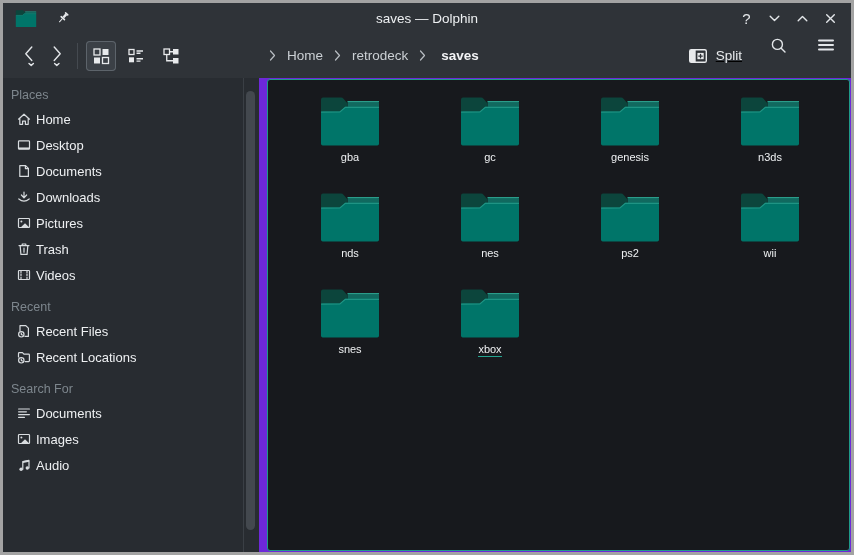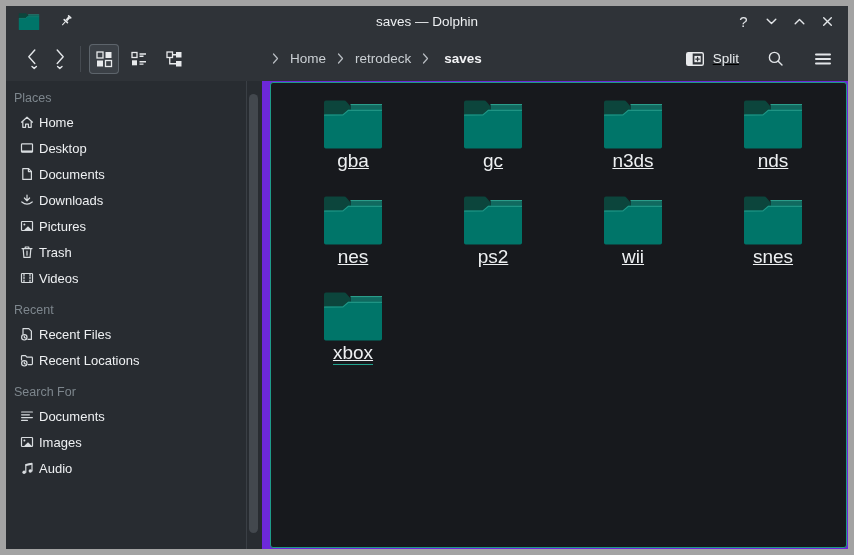--- a/index.html
+++ b/index.html
@@ -1,19 +1,19 @@
 <!DOCTYPE html>
 <html><head>
 <meta charset="utf-8">
 <style>
   * { margin:0; padding:0; box-sizing:border-box; }
   html,body { width:854px; height:555px; overflow:hidden; }
   body { font-family:"Liberation Sans","DejaVu Sans",sans-serif; background:#20242a; }
   .window { width:854px; height:555px; display:flex; flex-direction:column;
-            background:#2f3338; border:6px solid #a3a3a3; position:relative; }
+            background:#2f3338; border:3px solid #a3a3a3; position:relative; }
 
   
   .titlebar { height:30px; flex:0 0 30px; display:flex; align-items:center;
               padding:0 10px; position:relative; }
   .app-icon { width:22px; height:20px; display:flex; align-items:center; margin-left:2px; }
   .pin-btn { width:22px; height:22px; display:flex; align-items:center; justify-content:center; margin-left:14px; }
   .win-title { position:absolute; left:0; right:0; text-align:center; font-size:13.5px;
                color:#eef0f2; pointer-events:none; }
   .win-controls { margin-left:auto; display:flex; align-items:center; gap:7px; z-index:2; }
   .win-btn { width:21px; height:21px; display:flex; align-items:center; justify-content:center;
@@ -25,21 +25,21 @@
   .nav-btn { width:28px; height:32px; display:flex; align-items:center; justify-content:center; }
   .tsep { width:1px; height:26px; background:#454a50; margin:0 8px 0 6px; }
   .viewbtns { display:flex; gap:5px; }
   .vbtn { width:30px; height:30px; border-radius:4px; display:flex; align-items:center; justify-content:center; }
   .vbtn.selected { background:#3b4046; box-shadow: inset 0 0 0 1px #5d646b; }
   .crumbs { position:absolute; left:266px; top:0; bottom:0; display:flex; align-items:center;
             gap:11px; font-size:13.5px; color:#cbd0d4; }
   .crumb { cursor:default; }
   .crumb.current { font-weight:bold; color:#f3f4f6; margin-left:4px; }
   .crumb-sep { display:flex; align-items:center; }
-  .tb-right { position:absolute; right:13px; top:0; bottom:0; display:flex; align-items:center; gap:24px;text-decoration:underline; }
+  .tb-right { position:absolute; right:13px; top:0; bottom:0; display:flex; gap:24px;text-decoration:underline; }
   .split-btn { display:flex; align-items:center; gap:8px; color:#e9ecee; font-size:13.5px; }
   .icon-btn { display:flex; align-items:center; justify-content:center; width:24px; height:24px; }
 
   
   .bodyarea { flex:1; display:flex; min-height:0; background:#6d28d9; position:relative; }
   .sidebar { width:256px; flex:0 0 256px; background:#282c31; position:relative;
              padding-top:6px; overflow:hidden; }
   .sidebar::after { content:''; position:absolute; top:0; bottom:0; left:240px; width:1px; background:#3a3f45; }
   .sec-h { color:#7d868d; font-size:12.5px; padding:4px 0 4px 8px; }
   .section + .section .sec-h { margin-top:8px; }
@@ -47,21 +47,21 @@
   .pitem .icn { width:16px; height:16px; margin-right:4px; display:flex; flex:0 0 16px; }
   .scroll-thumb { position:absolute; left:243px; top:13px; width:9px; height:439px;
                   border-radius:4.5px; background:#43484e; }
 
   .content { flex:1; min-width:0; padding:1px 1px 1px 8px; }
   .view { width:100%; height:100%; border:1px solid #1e9a88; border-radius:3px;
           background:#17191d; overflow:hidden; }
   .grid { display:flex; flex-wrap:wrap; padding:8px 0 0 12px; width:575px; }
   .fitem { width:140px; height:96px; display:flex; flex-direction:column; align-items:center; }
   .ficon { margin-top:6px; }
-  .fname { margin-top:2px; font-size:19px; color:#eef0f2; line-height:15px;text-decoration:underline; }
+  .fname { margin-top:2px; font-size:11px; color:#eef0f2; line-height:15px; }
   .fitem.hovered .fname span { border-bottom:1px solid #23a38f; padding-bottom:1px; }
 
   svg { display:block; }
 </style>
 </head>
 <body>
 
 <div class="window">
 
   <div class="titlebar">
@@ -350,20 +350,32 @@
             <div class="fitem">
               <div class="ficon">
                 <svg width="62" height="54" viewBox="0 0 62 54">
     <path d="M28.6 7 H58 Q60 7 60 9 V13.3 H28.6 Z" fill="#11695f"></path>
     <rect x="28.6" y="7" width="31.4" height="1.1" fill="#2b9c8a"></rect>
     <path d="M2 18 V5.6 Q2 3.6 4 3.6 H22.2 Q23.6 3.6 24.5 4.7 L28.6 9.6 V18 Z" fill="#0c453c"></path>
     <path d="M3.8 51.5 Q2 51.5 2 49.7 L2 19.2 Q2 17.6 3.6 17.6 L20.9 17.5 L26.3 12.8 L58 12.8 Q60 12.8 60 14.8 L60 49.7 Q60 51.5 58.2 51.5 Z" fill="#007569"></path>
     <path d="M2 18.1 L20.9 18 L26.3 13.35 L60 13.35" fill="none" stroke="#1f9484" stroke-width="1.1"></path>
   </svg>
               </div>
+              <div class="fname"><span>genesis</span></div>
+            </div>
+            <div class="fitem">
+              <div class="ficon">
+                <svg width="62" height="54" viewBox="0 0 62 54">
+    <path d="M28.6 7 H58 Q60 7 60 9 V13.3 H28.6 Z" fill="#11695f"></path>
+    <rect x="28.6" y="7" width="31.4" height="1.1" fill="#2b9c8a"></rect>
+    <path d="M2 18 V5.6 Q2 3.6 4 3.6 H22.2 Q23.6 3.6 24.5 4.7 L28.6 9.6 V18 Z" fill="#0c453c"></path>
+    <path d="M3.8 51.5 Q2 51.5 2 49.7 L2 19.2 Q2 17.6 3.6 17.6 L20.9 17.5 L26.3 12.8 L58 12.8 Q60 12.8 60 14.8 L60 49.7 Q60 51.5 58.2 51.5 Z" fill="#007569"></path>
+    <path d="M2 18.1 L20.9 18 L26.3 13.35 L60 13.35" fill="none" stroke="#1f9484" stroke-width="1.1"></path>
+  </svg>
+              </div>
               <div class="fname"><span>n3ds</span></div>
             </div>
             <div class="fitem">
               <div class="ficon">
                 <svg width="62" height="54" viewBox="0 0 62 54">
     <path d="M28.6 7 H58 Q60 7 60 9 V13.3 H28.6 Z" fill="#11695f"></path>
     <rect x="28.6" y="7" width="31.4" height="1.1" fill="#2b9c8a"></rect>
     <path d="M2 18 V5.6 Q2 3.6 4 3.6 H22.2 Q23.6 3.6 24.5 4.7 L28.6 9.6 V18 Z" fill="#0c453c"></path>
     <path d="M3.8 51.5 Q2 51.5 2 49.7 L2 19.2 Q2 17.6 3.6 17.6 L20.9 17.5 L26.3 12.8 L58 12.8 Q60 12.8 60 14.8 L60 49.7 Q60 51.5 58.2 51.5 Z" fill="#007569"></path>
     <path d="M2 18.1 L20.9 18 L26.3 13.35 L60 13.35" fill="none" stroke="#1f9484" stroke-width="1.1"></path>

